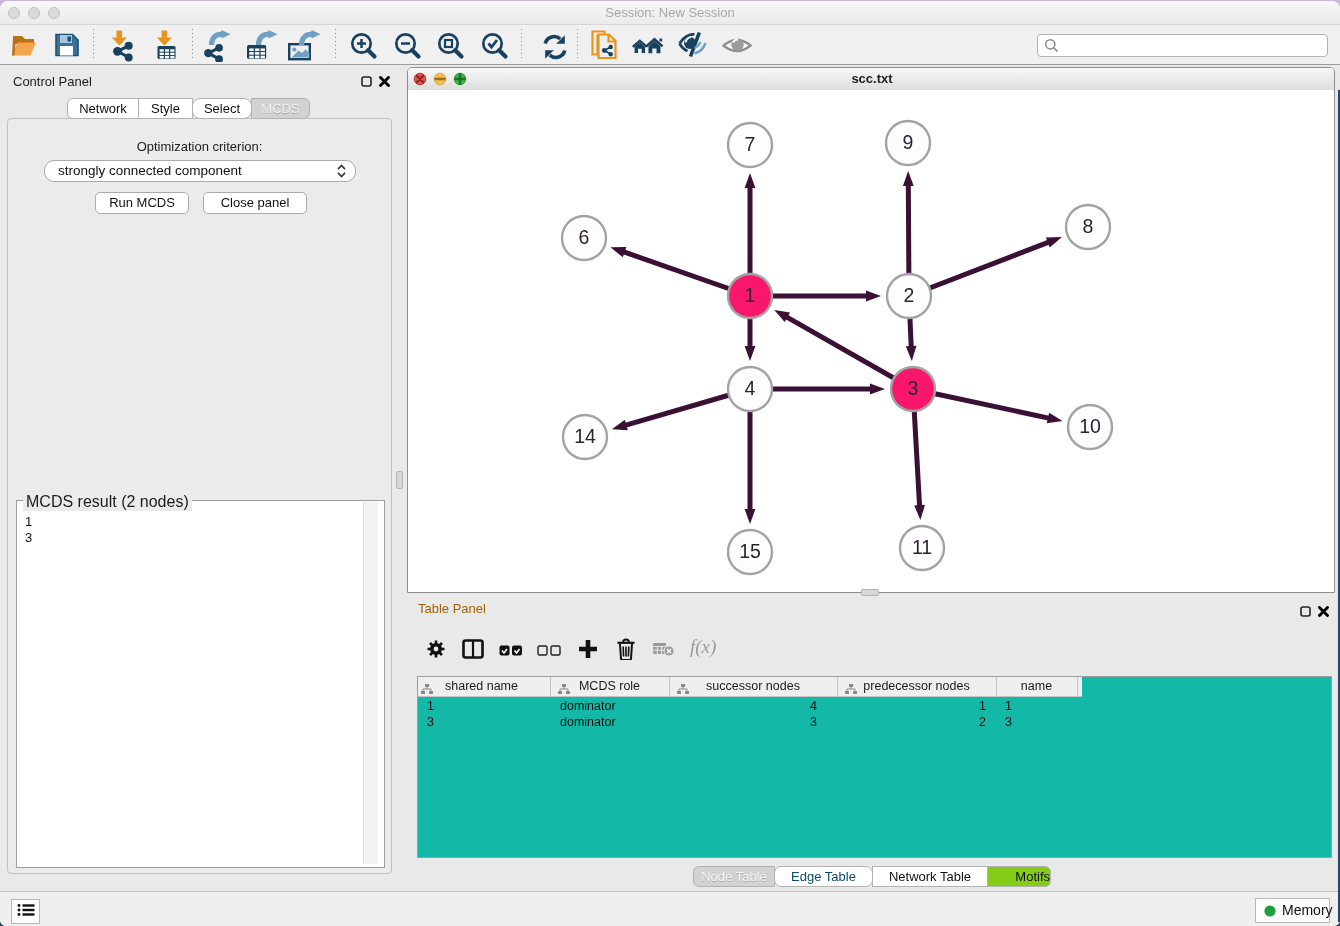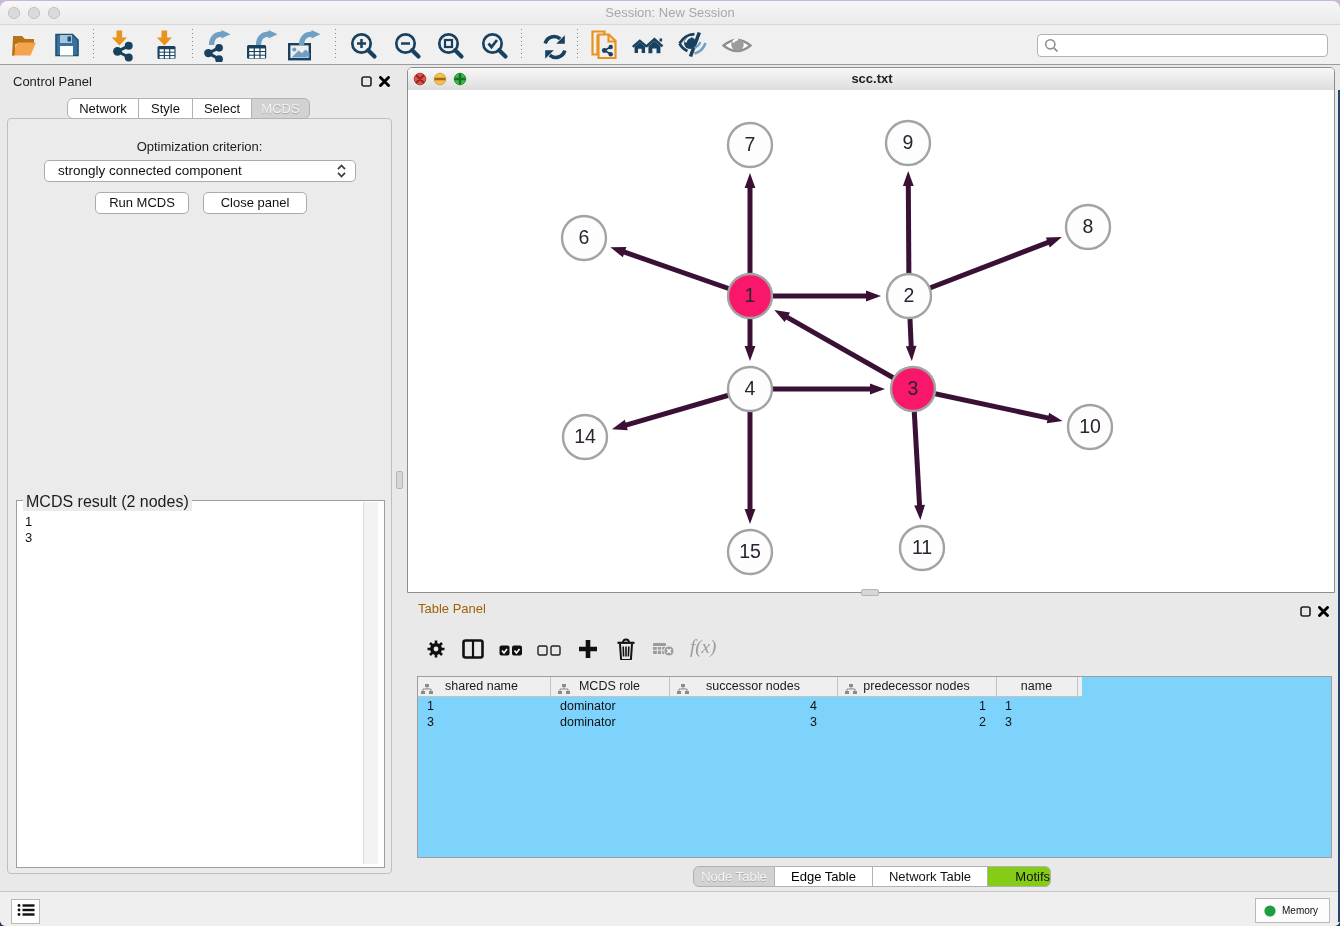--- a/index.html
+++ b/index.html
@@ -187,25 +187,25 @@
     <div class="abs" style="left:361px;top:8px"><svg width="11" height="11" viewBox="0 0 11 11">
           <rect x="1" y="1" width="9" height="9" rx="2" fill="none" stroke="#222" stroke-width="1.6"></rect>
         </svg></div>
     <div class="abs" style="left:379px;top:8px"><svg width="11" height="11" viewBox="0 0 11 11">
           <path d="M1.5 1.5 L9.5 9.5 M9.5 1.5 L1.5 9.5" stroke="#000" stroke-width="2.9" stroke-linecap="round"></path>
         </svg></div>
     <div class="abs" style="left:7px;top:53px;width:383px;height:754px;background:#ebebeb;border:1px solid #bfbfbf;border-radius:4px"></div>
     <div class="abs" style="left:67px;top:33px;width:243px;height:21px;font-size:13px">
         <div style="position:absolute;left:0px;top:0;width:72px;height:21px;background:#fff;border:1px solid #b2b2b2;border-radius:6px 0 0 6px;box-sizing:border-box;text-align:center;line-height:20px;color:#111">Network</div>
         <div style="position:absolute;left:71px;top:0;width:55px;height:21px;background:#fff;border:1px solid #b2b2b2;border-radius:0;box-sizing:border-box;text-align:center;line-height:20px;color:#111">Style</div>
-        <div style="position:absolute;left:125px;top:0;width:60px;height:21px;background:#fff;border:1px solid #b2b2b2;border-radius:0;box-sizing:border-box;text-align:center;line-height:20px;color:#111">Select</div>
+        <div style="position:absolute;left:125px;top:0;width:60px;height:21px;background:#fff;border:1px solid #b2b2b2;border-radius:8px;box-sizing:border-box;text-align:center;line-height:20px;color:#111">Select</div>
         <div style="position:absolute;left:184px;top:0;width:59px;height:21px;background:#d2d2d2;border:1px solid #b2b2b2;border-radius:0 6px 6px 0;box-sizing:border-box;text-align:center;line-height:20px;color:#f2f2f2;text-shadow:0 1px 0 #a8a8a8">MCDS</div>
       </div>
     <div class="abs" style="left:0;top:74px;width:399px;text-align:center;font-size:13px;color:#1c1c1c">Optimization criterion:</div>
-    <div class="abs" style="left:44px;top:95px;width:310px;height:20px;background:#fff;border:1px solid #ababab;border-radius:5px">
+    <div class="abs" style="left:44px;top:95px;width:310px;height:20px;background:#fff;border:1px solid #ababab;border-radius:10px">
       <div class="abs" style="left:13px;top:0;line-height:20px;font-size:13.5px;color:#111">strongly connected component</div>
       <div class="abs" style="right:8px;top:3px"><svg width="11" height="14" viewBox="0 0 11 14">
 <path d="M2 5.2 L5.5 1.5 L9 5.2" fill="none" stroke="#3c3c3c" stroke-width="1.7"></path>
 <path d="M2 8.8 L5.5 12.5 L9 8.8" fill="none" stroke="#3c3c3c" stroke-width="1.7"></path>
           </svg></div>
     </div>
     <div class="abs" style="left:95px;top:127px;width:92px;height:20px;background:#fff;border:1px solid #ababab;border-radius:5px;text-align:center;line-height:20px;font-size:13px;color:#111">Run MCDS</div>
     <div class="abs" style="left:203px;top:127px;width:102px;height:20px;background:#fff;border:1px solid #ababab;border-radius:5px;text-align:center;line-height:20px;font-size:13px;color:#111">Close panel</div>
 
     <div class="abs" style="left:16px;top:435px;width:367px;height:366px;background:#fff;border:1px solid #9e9e9e"></div>
@@ -331,21 +331,21 @@
             <rect x="0" y="2" width="13" height="11" rx="1"></rect>
           </g>
 <g stroke="#e9e9e9" stroke-width="1">
             <path d="M0 5.5 h13 M4.3 5.5 v7.5 M8.6 5.5 v7.5 M0 9.2 h13"></path>
           </g>
 <circle cx="16" cy="10" r="5" fill="#9b9b9b" stroke="#e9e9e9" stroke-width="1"></circle>
 <path d="M14 8 l4 4 M18 8 l-4 4" stroke="#fff" stroke-width="1.4"></path>
         </svg></div>
     <div class="abs" style="left:283px;top:40px;font-family:'Liberation Serif',serif;font-style:italic;font-size:19px;color:#9b9b9b">f(x)</div>
 
-    <div class="abs" style="left:10px;top:80px;width:913px;height:180px;background:#7dd3fc;border:1px solid #9e9e9e">
+    <div class="abs" style="left:10px;top:80px;width:913px;height:180px;background:#14b8a6;border:1px solid #9e9e9e">
       <div class="abs" style="left:0;top:0;width:664px;height:19px;background:#efefef;border-bottom:1px solid #c3c3c3;font-size:12.5px;color:#1a1a1a">
         <div style="position:absolute;left:-5px;top:0;width:137px;height:19px;border-right:1px solid #c3c3c3;text-align:center;line-height:19px"><span style="position:absolute;left:8px;top:4px"><svg width="12" height="11" viewBox="0 0 12 11" style="vertical-align:-1px">
 <g fill="#8b8b8b">
                   <rect x="4" y="0" width="4" height="3"></rect>
                   <rect x="0" y="7" width="4" height="3"></rect>
                   <rect x="8" y="7" width="4" height="3"></rect>
 <path d="M6 3 v2 M2 7 v-2 h8 v2" stroke="#8b8b8b" fill="none" stroke-width="1"></path>
                 </g>
               </svg></span>shared name</div>
           <div style="position:absolute;left:132px;top:0;width:119px;height:19px;border-right:1px solid #c3c3c3;text-align:center;line-height:19px"><span style="position:absolute;left:8px;top:4px"><svg width="12" height="11" viewBox="0 0 12 11" style="vertical-align:-1px">
@@ -383,39 +383,39 @@
           <div style="position:absolute;left:9px;top:17px;height:16px;line-height:16px">3</div>
           <div style="position:absolute;left:142px;top:17px;height:16px;line-height:16px">dominator</div>
           <div style="position:absolute;right:514px;top:17px;height:16px;line-height:16px">3</div>
           <div style="position:absolute;right:345px;top:17px;height:16px;line-height:16px">2</div>
           <div style="position:absolute;left:587px;top:17px;height:16px;line-height:16px">3</div>
       </div>
     </div>
 
     <div class="abs" style="left:286px;top:270px;width:360px;height:21px;font-size:13px">
       <div style="position:absolute;left:0px;top:0;width:82px;height:21px;background:#d2d2d2;border:1px solid #b2b2b2;border-radius:6px 0 0 6px;box-sizing:border-box;text-align:center;line-height:20px;color:#f5f5f5;text-shadow:0 1px 0 #aaa">Node Table</div>
-        <div style="position:absolute;left:81px;top:0;width:99px;height:21px;background:#fff;border:1px solid #b2b2b2;border-radius:0;box-sizing:border-box;text-align:center;line-height:20px;color:#000000">Edge Table</div>
+        <div style="position:absolute;left:81px;top:0;width:99px;height:21px;background:#fff;border:1px solid #b2b2b2;border-radius:7px;box-sizing:border-box;text-align:center;line-height:20px;color:#0c4a6e">Edge Table</div>
         <div style="position:absolute;left:179px;top:0;width:116px;height:21px;background:#fff;border:1px solid #b2b2b2;border-radius:0;box-sizing:border-box;text-align:center;line-height:20px;color:#111">Network Table</div>
         <div style="position:absolute;left:294px;top:0;width:64px;height:21px;background:#84cc16;border:1px solid #b2b2b2;border-radius:0 6px 6px 0;box-sizing:border-box;text-align:right;line-height:20px;color:#111">Motifs</div>
     </div>
   </div>
 
   <div class="abs" style="left:0;top:890px;width:1340px;height:34px;background:#efefef;border-top:1px solid #c6c6c6">
     <div class="abs" style="left:11px;top:7px;width:27px;height:20px;background:#fdfdfd;border:1px solid #b9b9b9;text-align:center;padding-top:3px"><svg width="18" height="14" viewBox="0 0 18 14">
 <g fill="#111">
             <circle cx="2" cy="2.5" r="1.4"></circle>
             <circle cx="2" cy="7" r="1.4"></circle>
             <circle cx="2" cy="11.5" r="1.4"></circle>
 <rect x="5.5" y="1.3" width="12" height="2.4"></rect>
             <rect x="5.5" y="5.8" width="12" height="2.4"></rect>
             <rect x="5.5" y="10.3" width="12" height="2.4"></rect>
           </g>
         </svg></div>
     <div class="abs" style="left:1255px;top:6px;width:73px;height:23px;background:#fdfdfd;border:1px solid #b9b9b9">
       <svg width="14" height="14" viewBox="0 0 14 14" style="position:absolute;left:7px;top:5px">
           <circle cx="7" cy="7" r="5.6" fill="#1e9e3e"></circle>
         </svg>
-      <div class="abs" style="left:26px;top:0;line-height:23px;font-size:10px;color:#111">Memory</div>
+      <div class="abs" style="left:26px;top:0;line-height:23px;font-size:14px;color:#111">Memory</div>
     </div>
   </div>
 
 </div>
 
 <div class="abs" style="left:1338px;top:90px;width:2px;height:832px;background:#24456e"></div>
 </body></html>

